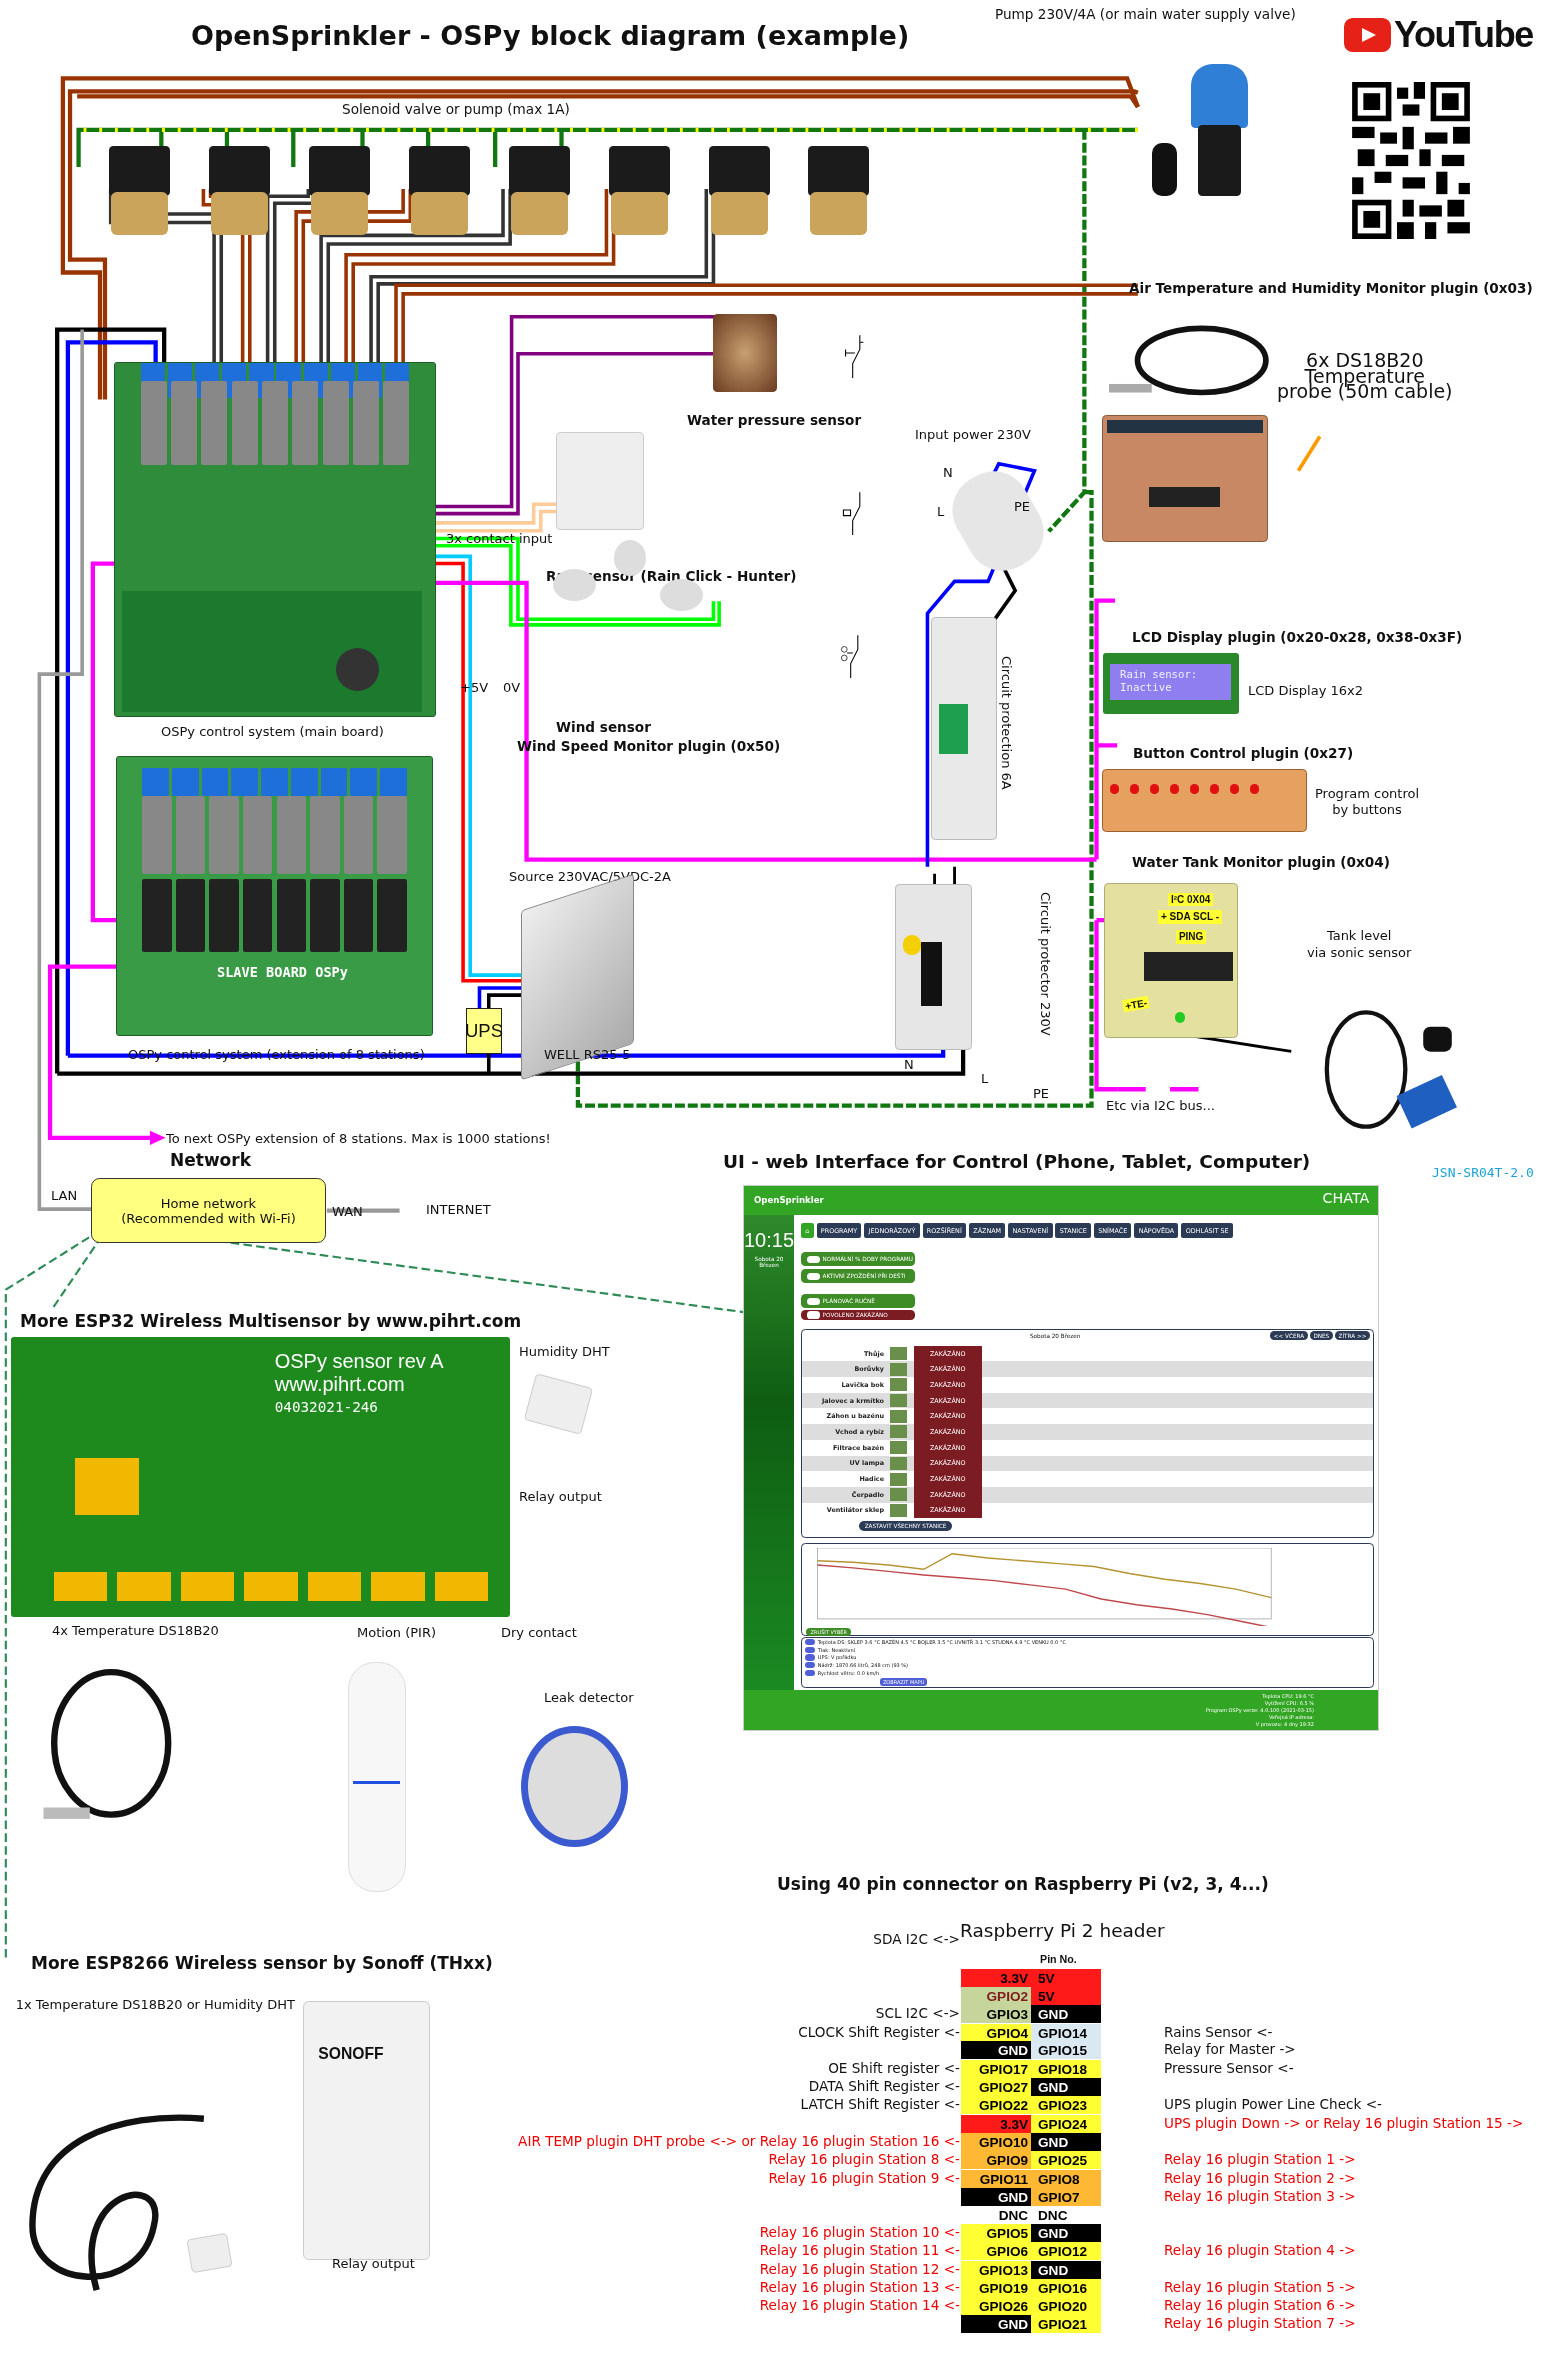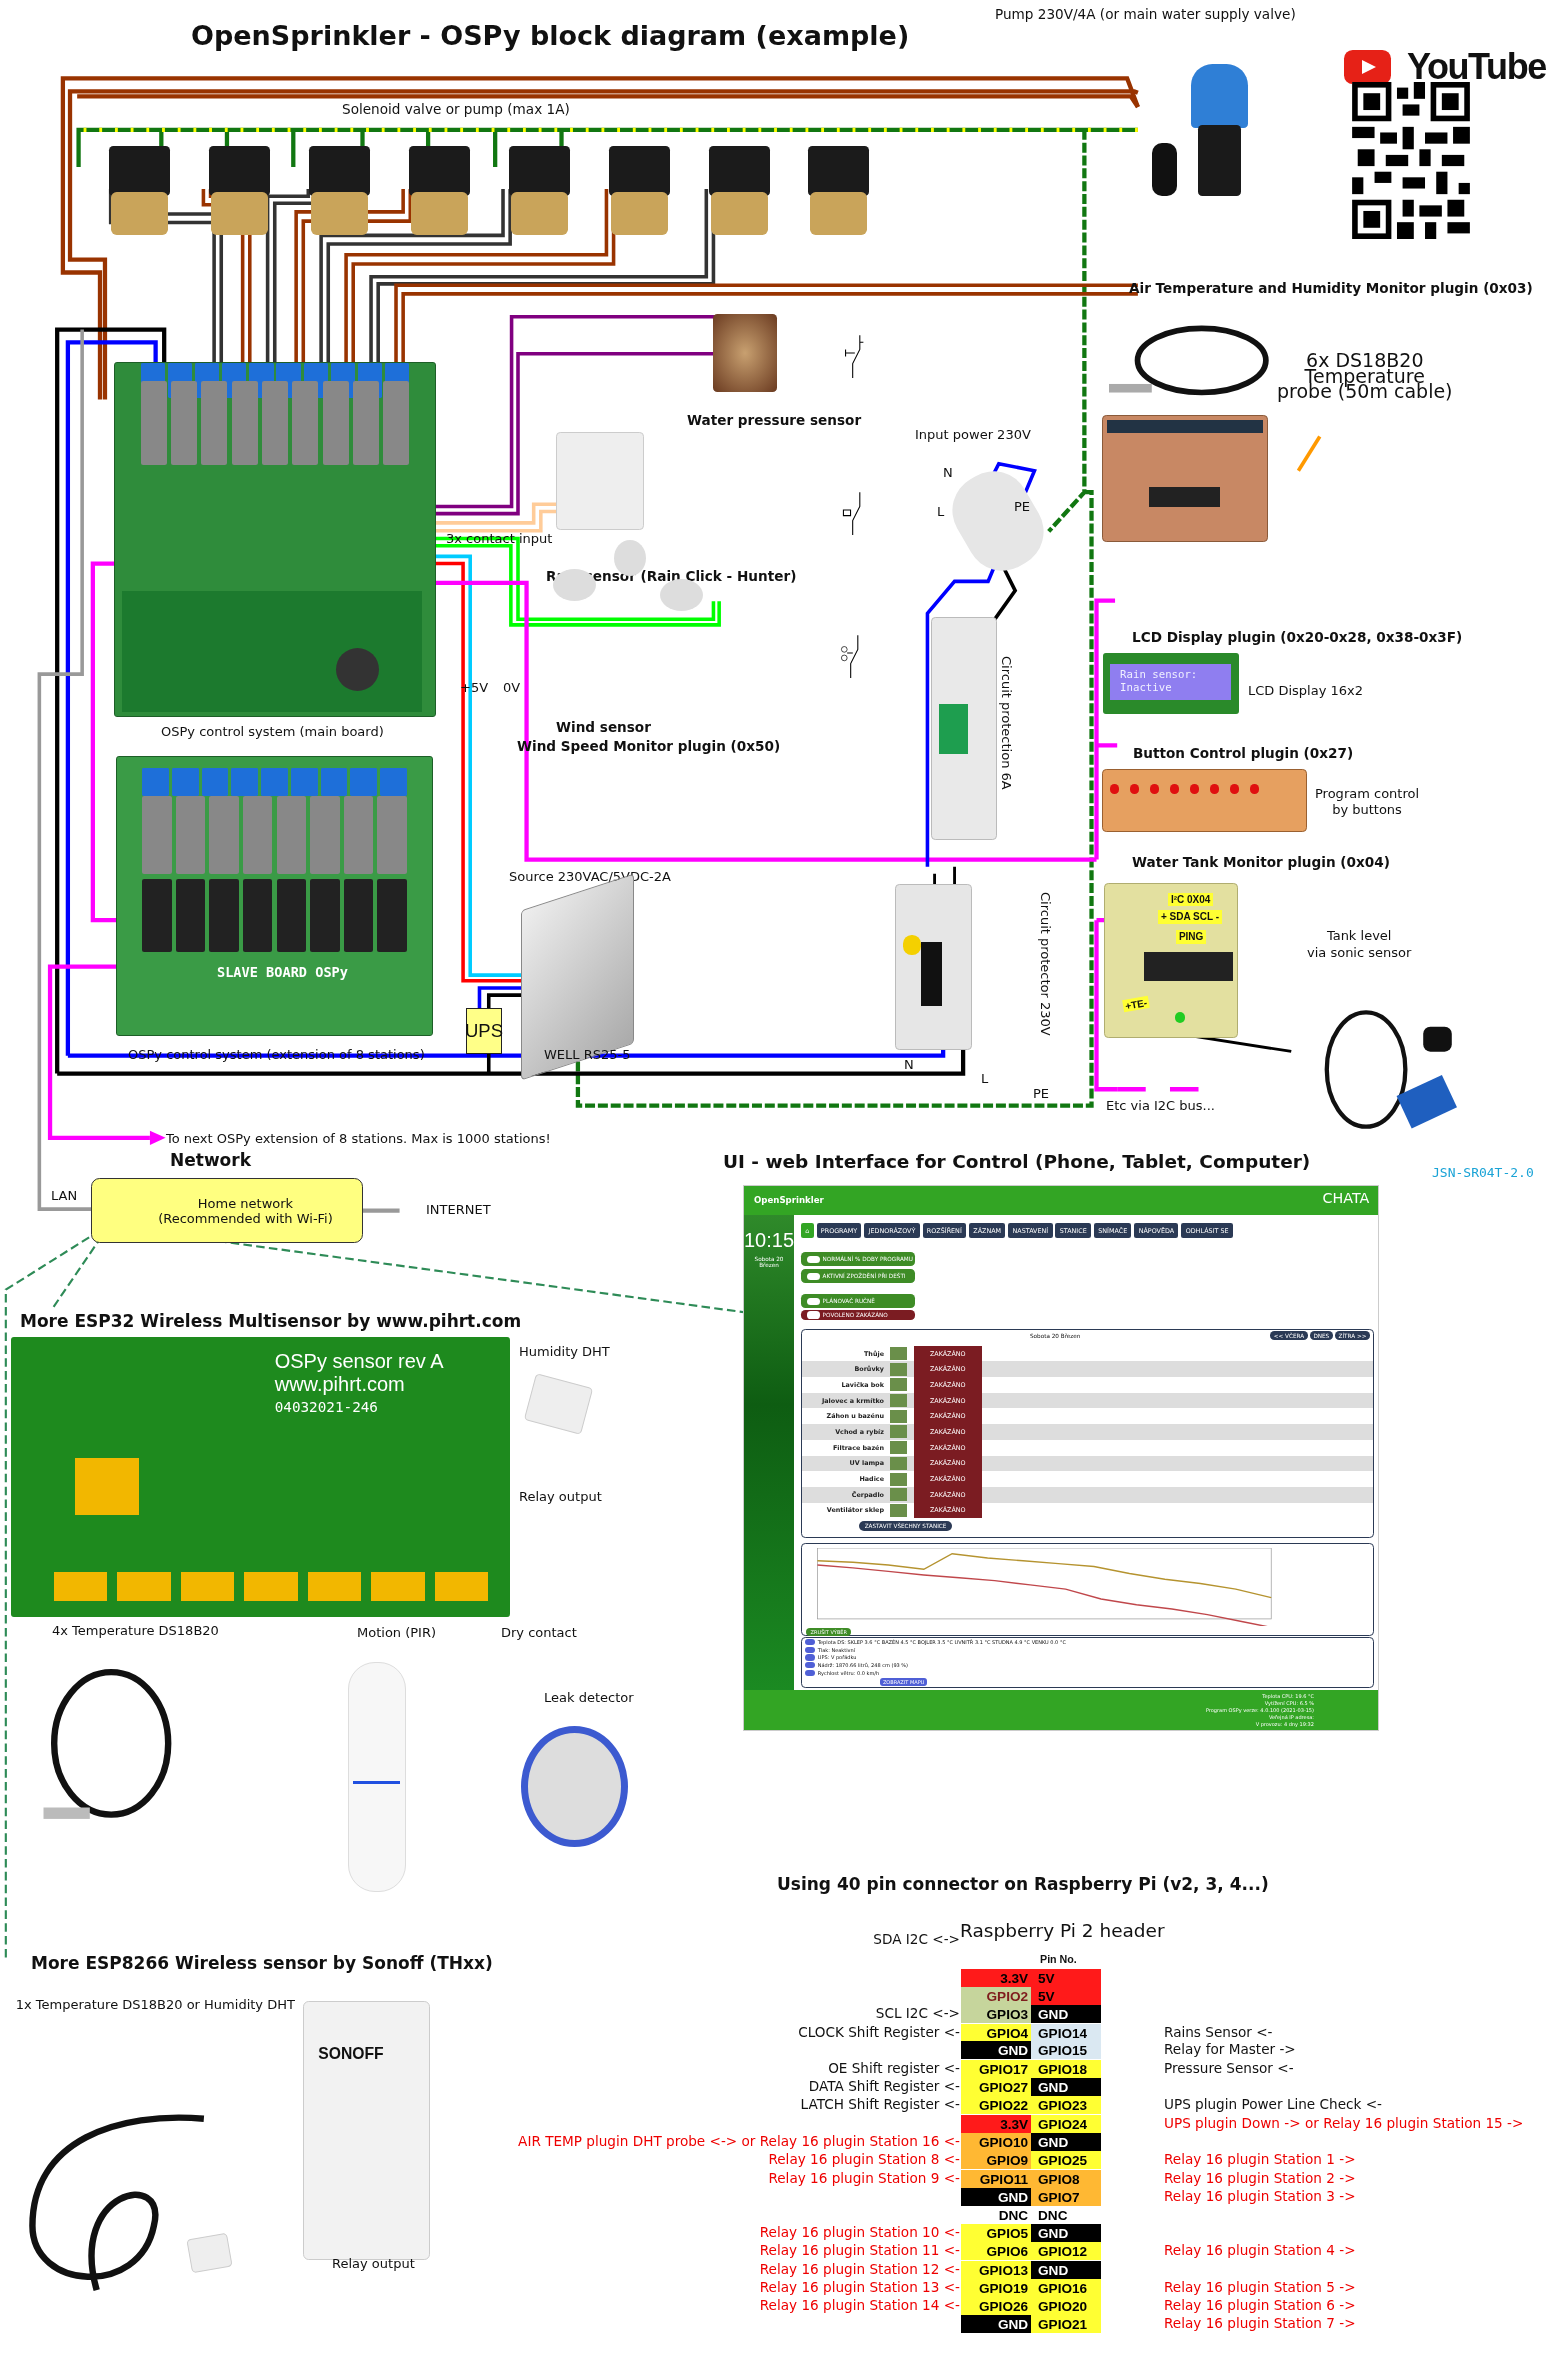--- a/index.html
+++ b/index.html
@@ -16,26 +16,26 @@
   .pcb .relays{position:absolute;left:8%;right:8%;top:35%;height:30%;display:flex;gap:4.3px;}
   .pcb .relays div{flex:1;background:#222;border-radius:2.1px;}
   .pcb .terms{position:absolute;left:8%;right:8%;top:4%;height:10%;display:flex;gap:2.9px;}
   .pcb .terms div{flex:1;background:#1e6fd9;border-radius:1.4px;}
   .pcb .greys{position:absolute;left:8%;right:8%;top:15%;height:18%;display:flex;gap:4.3px;}
   .pcb .greys div{flex:1;background:#888;border-radius:2.1px;}
   .valve{position:absolute;width:78px;height:100px;}
   .valve .coil{position:absolute;left:10.7px;top:0;width:61px;height:50px;background:#1b1b1b;border-radius:4.3px;}
   .valve .body{position:absolute;left:13px;top:46px;width:57px;height:43px;background:#c9a45a;border-radius:5.7px;}
   .photo{position:absolute;border-radius:4.3px;}
-  .yt{position:absolute;display:flex;align-items:center;gap:16px;margin-top:32px;}
+  .yt{position:absolute;display:flex;align-items:center;gap:3px;}
   .yt .play{width:47px;height:34px;background:#e62117;border-radius:8.6px;position:relative;}
   .yt .play:after{content:"";position:absolute;left:18px;top:9.3px;border-left:14.3px solid #fff;border-top:7.8px solid transparent;border-bottom:7.8px solid transparent;}
   .yt .word{font-size:36px;font-weight:bold;font-family:"Liberation Sans",sans-serif;letter-spacing:-1.4px;}
   .ups{position:absolute;background:#ffff88;border:1.4px solid #222;display:flex;align-items:center;justify-content:center;font-size:18.5px;font-family:"Liberation Sans",sans-serif;}
-  .netbox{position:absolute;background:#ffff80;border:1.4px solid #333;border-radius:8.6px;text-align:center;font-size:13px;font-family:"DejaVu Sans",sans-serif;display:flex;flex-direction:column;justify-content:center;padding-left:37px;}
+  .netbox{position:absolute;background:#ffff80;border:1.4px solid #333;border-radius:8.6px;text-align:center;font-size:13px;font-family:"DejaVu Sans",sans-serif;display:flex;flex-direction:column;justify-content:center;}
   
   .web{position:absolute;left:743px;top:1185px;width:634px;height:544px;background:#fff;border:0.7px solid #ccc;overflow:hidden;}
   .web .top{position:absolute;left:0;top:0;right:0;height:28.5px;background:#33a524;color:#fff;}
   .web .side{position:absolute;left:0;top:28.5px;width:50px;bottom:40px;background:linear-gradient(#2f8a2a,#0e5d12 40%,#1b8a22);}
   .web .foot{position:absolute;left:0;right:0;bottom:0;height:40px;background:#33a524;color:#fff;}
   .web .nav{position:absolute;left:57px;top:37px;display:flex;gap:2.9px;}
   .web .nav span{background:#2b3a55;color:#fff;font-size:6.4px;padding:3.6px 4.3px;border-radius:2.1px;font-family:"DejaVu Sans",sans-serif;}
   .web .home{background:#33a524 !important;}
   .tog{position:absolute;left:57px;width:114px;height:14.3px;border-radius:4.3px;background:#3e8c26;color:#fff;font-size:5.7px;display:flex;align-items:center;gap:2.9px;padding-left:5.7px;box-sizing:border-box;font-family:"DejaVu Sans",sans-serif;}
   .tog i{display:inline-block;width:13px;height:7.1px;background:#fff;border-radius:3.6px;}

